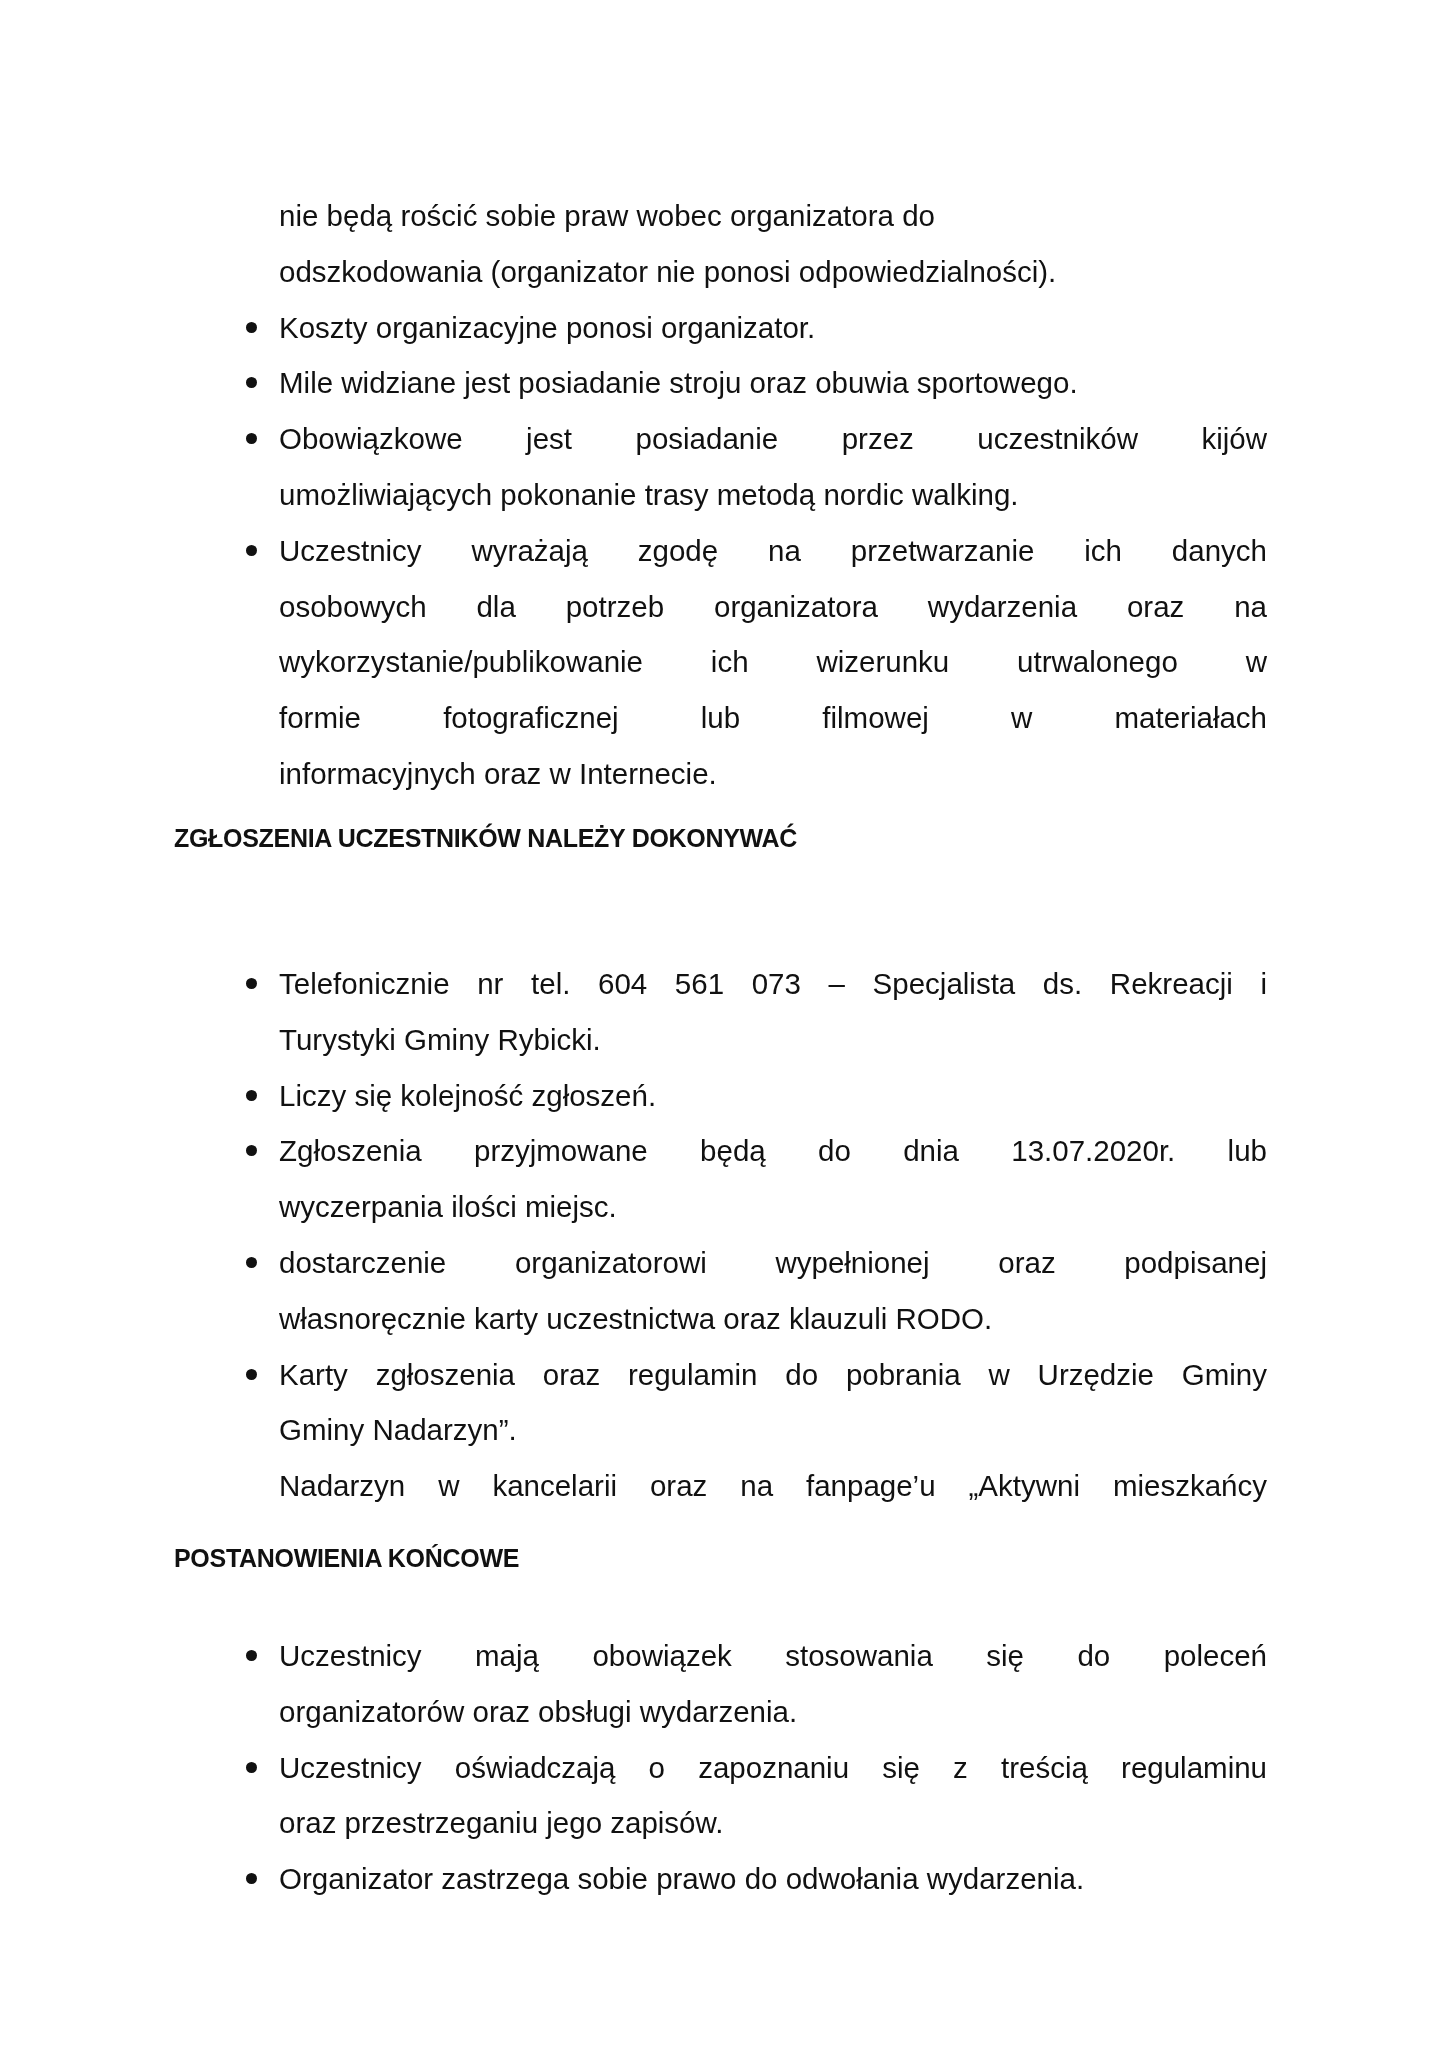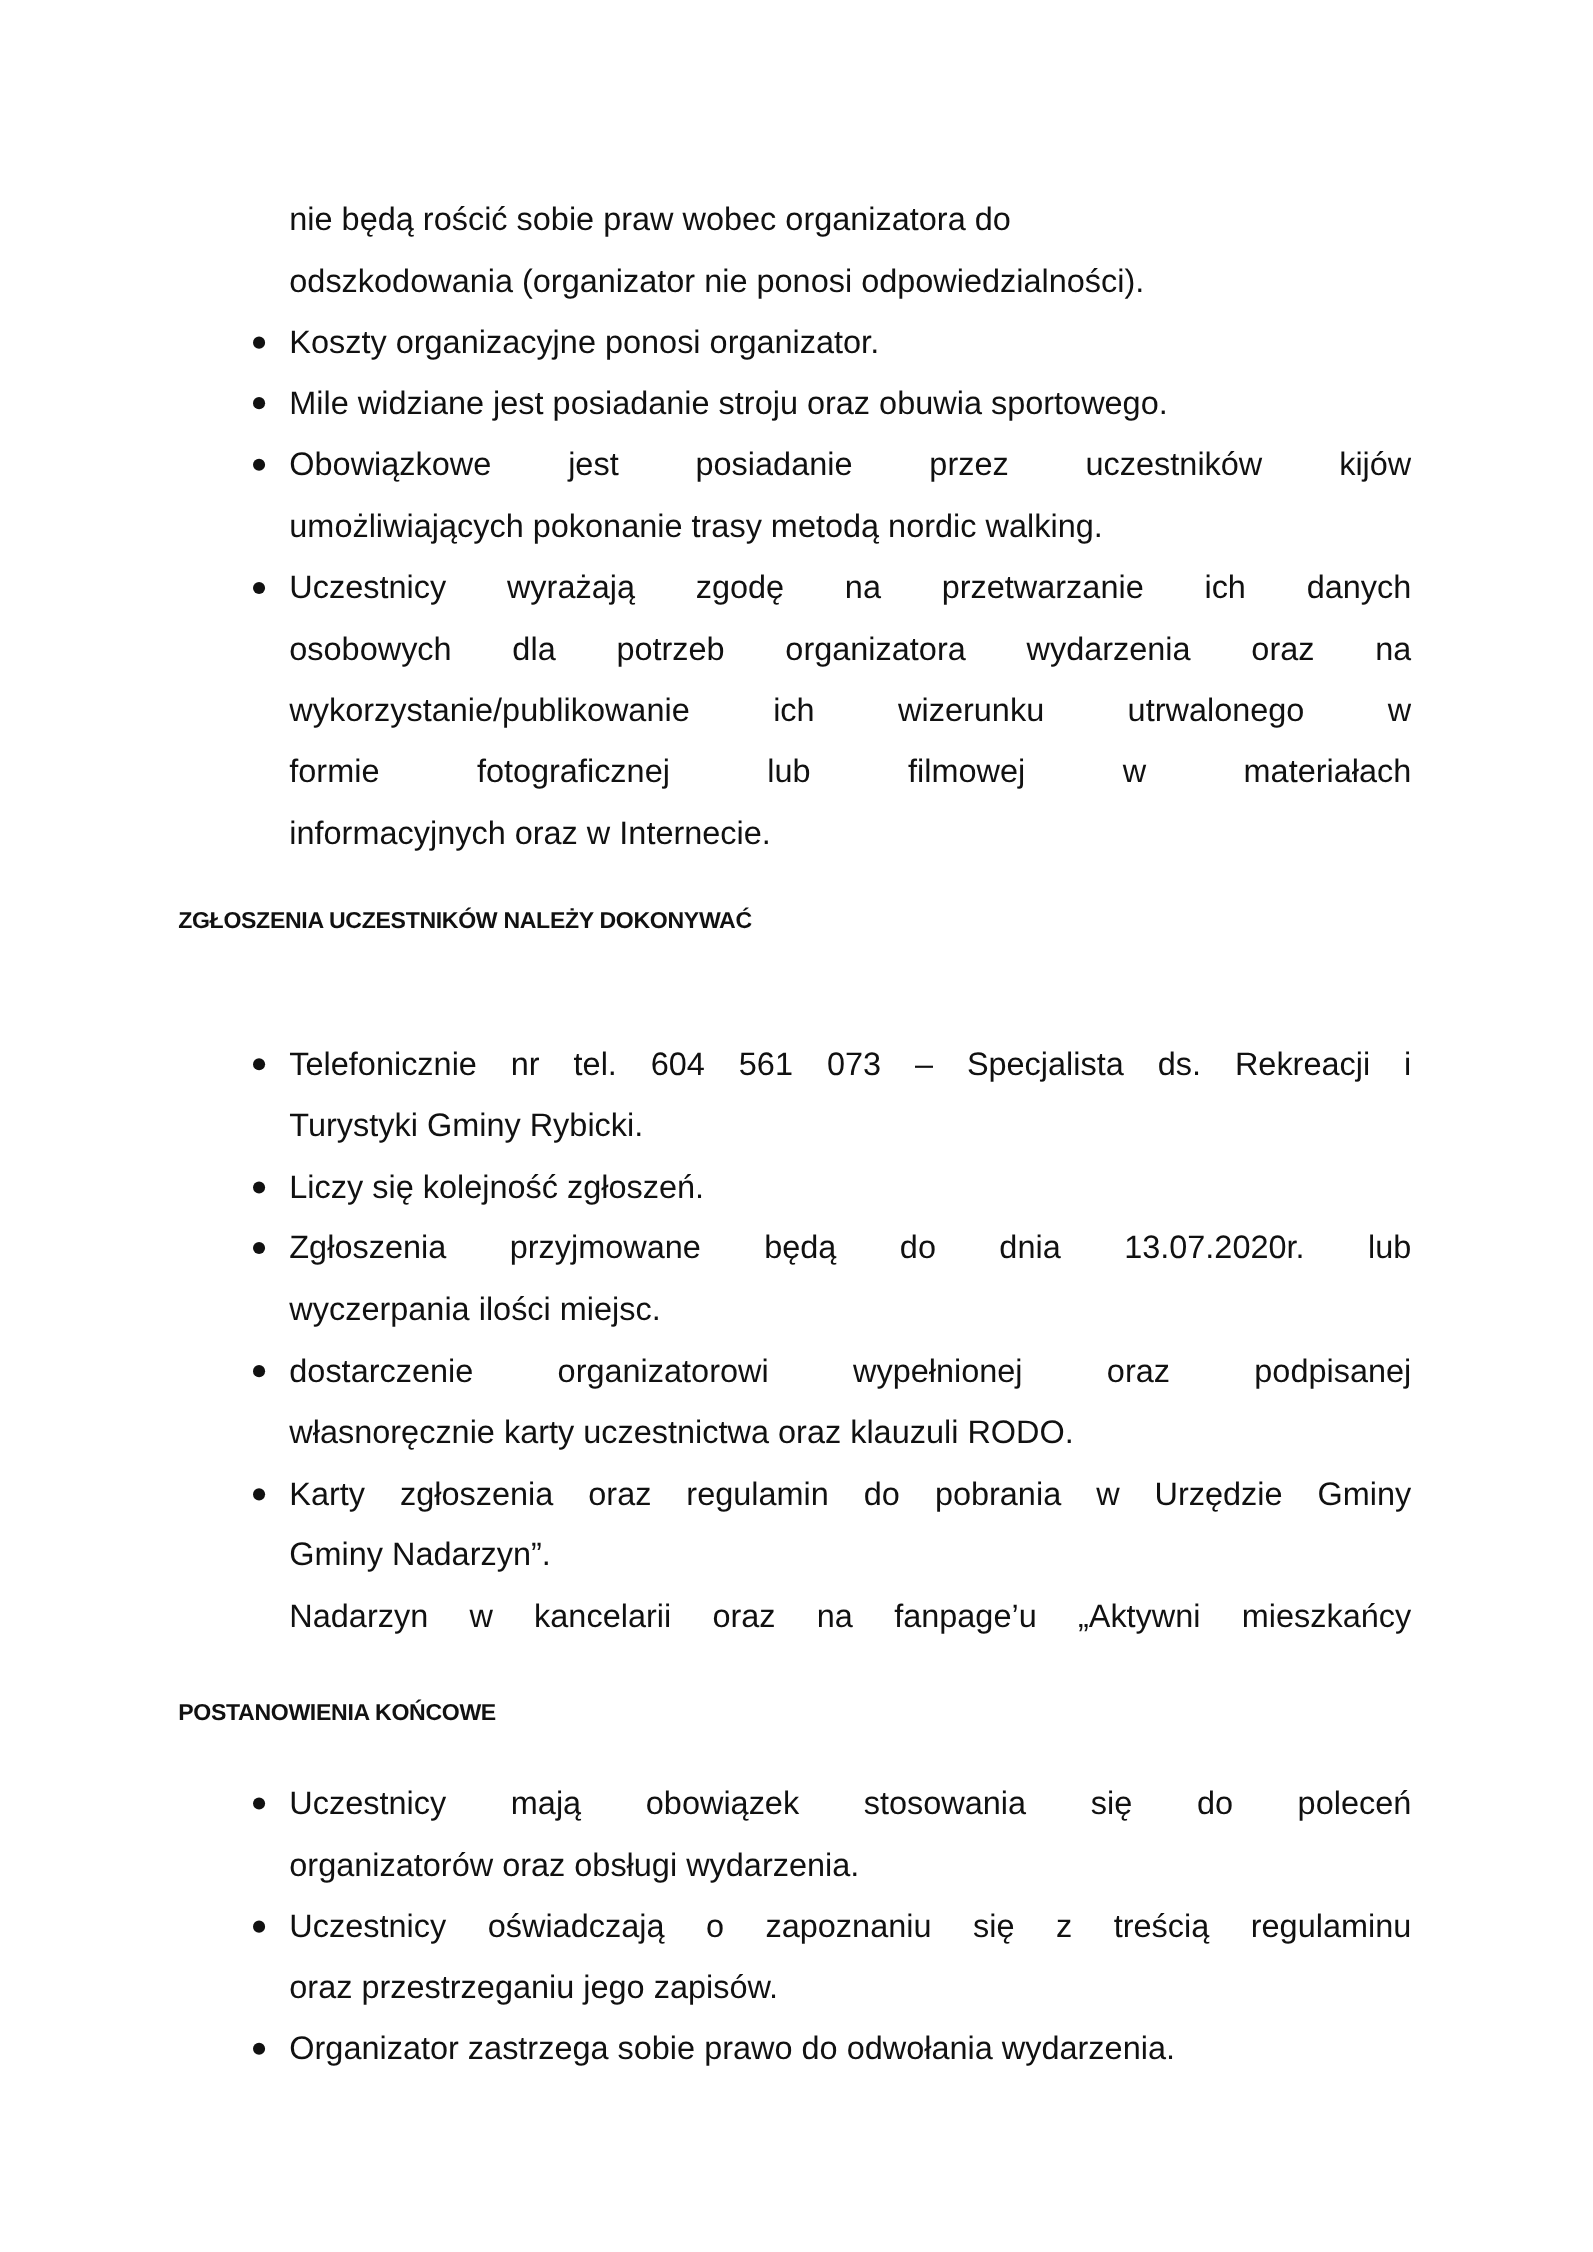--- a/index.html
+++ b/index.html
@@ -2,25 +2,25 @@
 <html><head>
 <meta charset="utf-8">
 <style>
   html, body { margin: 0; padding: 0; background: #ffffff; }
   body { width: 1448px; height: 2047px; position: relative; overflow: hidden;
          font-family: "Liberation Sans", sans-serif; color: #111111; }
   .page { position: absolute; left: 0; top: 0; width: 1448px; height: 2047px; }
   .para { position: absolute; left: 263px; width: 1020px; font-size: 29.5px; line-height: 55.8px; }
   .line { display: block; height: 55.8px; white-space: nowrap; }
   .line.just { text-align: justify; text-align-last: justify; white-space: normal; overflow: hidden; }
-  ul.list { list-style: none; margin: 0; padding: 0; }
+  ul.list { list-style: none; margin: 16px; padding: 0; }
   li.item { position: relative; margin: 0; padding: 0; }
   .bullet { position: absolute; left: -33px; top: 22px; width: 11px; height: 11px;
             border-radius: 50%; background: #111111; }
-  .heading { position: absolute; left: 162px; font-weight: bold; font-size: 21px;
+  .heading { position: absolute; left: 174px; font-weight: bold; font-size: 25px;
              line-height: 40px; letter-spacing: -0.3px; white-space: nowrap; }
 </style>
 </head>
 <body>
 
 <div class="page">
 
   <div class="para" style="top:172px;">
     <ul class="list" id="list-continued">
         <li class="item">

